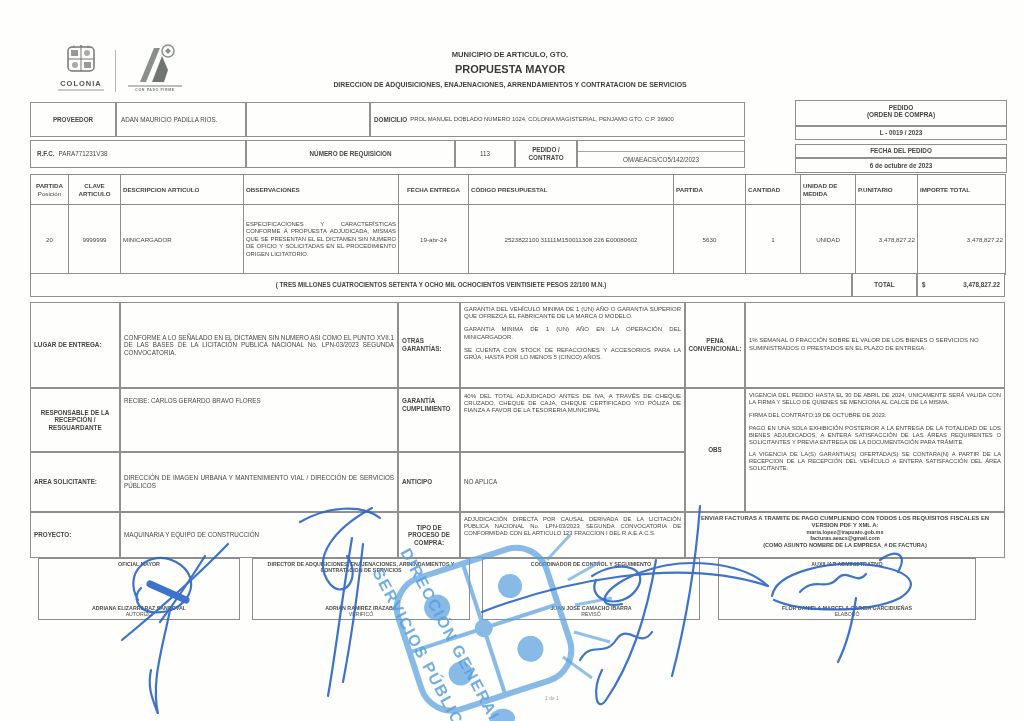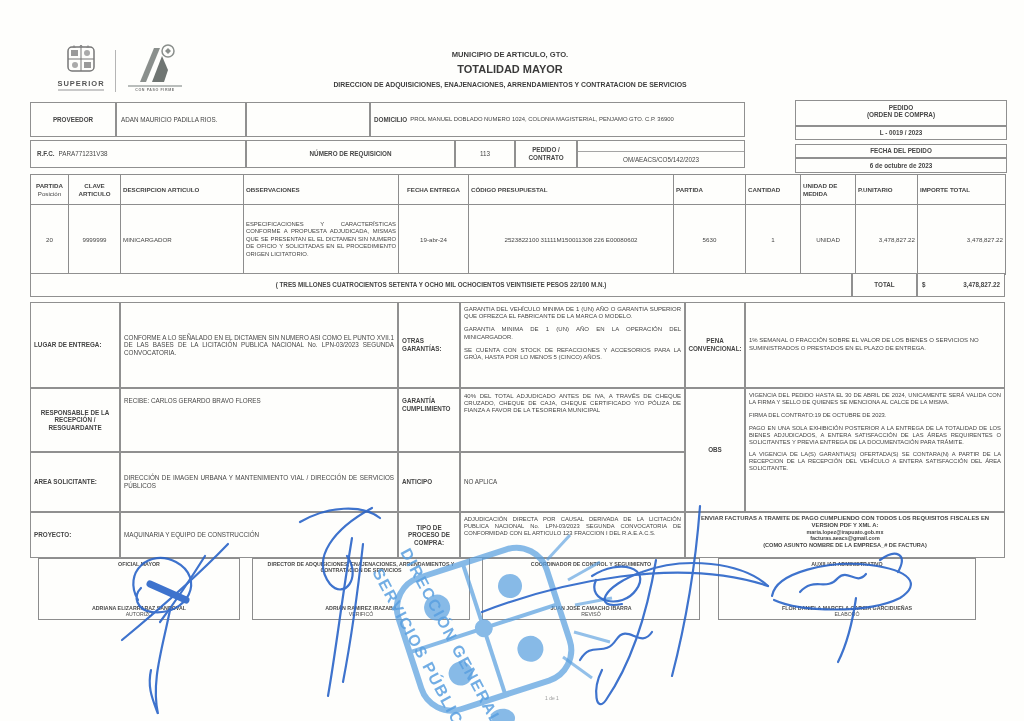--- a/index.html
+++ b/index.html
@@ -35,40 +35,40 @@
     <svg width="34" height="32" viewBox="0 0 34 32" style="display:block;margin:0 auto;">
       <rect x="4" y="2" width="26" height="24" rx="4" fill="none" stroke="#777" stroke-width="1.5"></rect>
       <line x1="17" y1="2" x2="17" y2="26" stroke="#777" stroke-width="1"></line>
       <line x1="4" y1="14" x2="30" y2="14" stroke="#777" stroke-width="1"></line>
       <rect x="7" y="5" width="7" height="6" fill="#999"></rect>
       <circle cx="23" cy="8" r="3" fill="#aaa"></circle>
       <circle cx="11" cy="20" r="3" fill="#aaa"></circle>
       <rect x="20" y="17" width="7" height="6" fill="#999"></rect>
       <path d="M10 0 L12 3 L8 3 Z M24 0 L26 3 L22 3 Z M17 -1 L19 2 L15 2 Z" fill="#888"></path>
     </svg>
-    <div class="b" style="font-size:7.5px;letter-spacing:1px;color:#555;margin-top:2px;">SUPERIOR</div>
+    <div class="b" style="font-size:7.5px;letter-spacing:1px;color:#555;margin-top:2px;">COLONIA</div>
     <div style="height:2px;background:#c9c9c9;margin:1px 6px 0 6px;"></div>
   </div>
 
   <div class="abs" style="left:115px;top:50px;width:1px;height:42px;background:#b5b5b5;"></div>
 
   <div class="abs" style="left:124px;top:44px;width:62px;height:56px;text-align:center;">
     <svg width="46" height="40" viewBox="0 0 46 40" style="display:block;margin:0 auto;">
       <path d="M8 38 L22 4 L28 4 L14 38 Z" fill="#8a8f8c"></path>
       <path d="M20 38 L30 12 L36 26 L32 38 Z" fill="#6f7572"></path>
       <circle cx="36" cy="7" r="6" fill="none" stroke="#8a8f8c" stroke-width="1.5"></circle>
       <path d="M33 7 L36 4 L39 7 L36 10 Z" fill="#8a8f8c"></path>
     </svg>
     <div style="height:2px;background:#b9bdbb;margin:1px 4px;"></div>
     <div class="b" style="font-size:3.6px;letter-spacing:.6px;color:#777;">CON PASO FIRME</div>
   </div>
 
   <div class="abs" style="left:250px;top:50px;width:520px;text-align:center;">
     <div class="b" style="font-size:7.6px;color:#3d3d3d;">MUNICIPIO DE ARTICULO, GTO.</div>
-    <div class="b" style="font-size:11px;margin-top:4px;color:#3a3a3a;">TOTALIDAD MAYOR</div>
+    <div class="b" style="font-size:11px;margin-top:4px;color:#3a3a3a;">PROPUESTA MAYOR</div>
     <div class="b" style="font-size:6.9px;margin-top:6px;color:#3d3d3d;">DIRECCION DE ADQUISICIONES, ENAJENACIONES, ARRENDAMIENTOS Y CONTRATACION DE SERVICIOS</div>
   </div>
 
   <div class="bx cc b f6" style="left:30px;top:102px;width:86px;height:35px;">PROVEEDOR</div>
   <div class="bx vc f6" style="left:116px;top:102px;width:130px;height:35px;padding:2px 4px;">ADAN MAURICIO PADILLA RIOS.</div>
   <div class="bx" style="left:246px;top:102px;width:124px;height:35px;"></div>
   <div class="bx vc" style="left:370px;top:102px;width:375px;height:35px;padding:2px 3px;">
     <span class="b f6" style="margin-right:3px;white-space:nowrap;">DOMICILIO</span>
     <span class="f6" style="font-size:5.9px;">PROL MANUEL DOBLADO NUMERO 1024, COLONIA MAGISTERIAL, PENJAMO GTO. C.P. 36900</span>
   </div>

